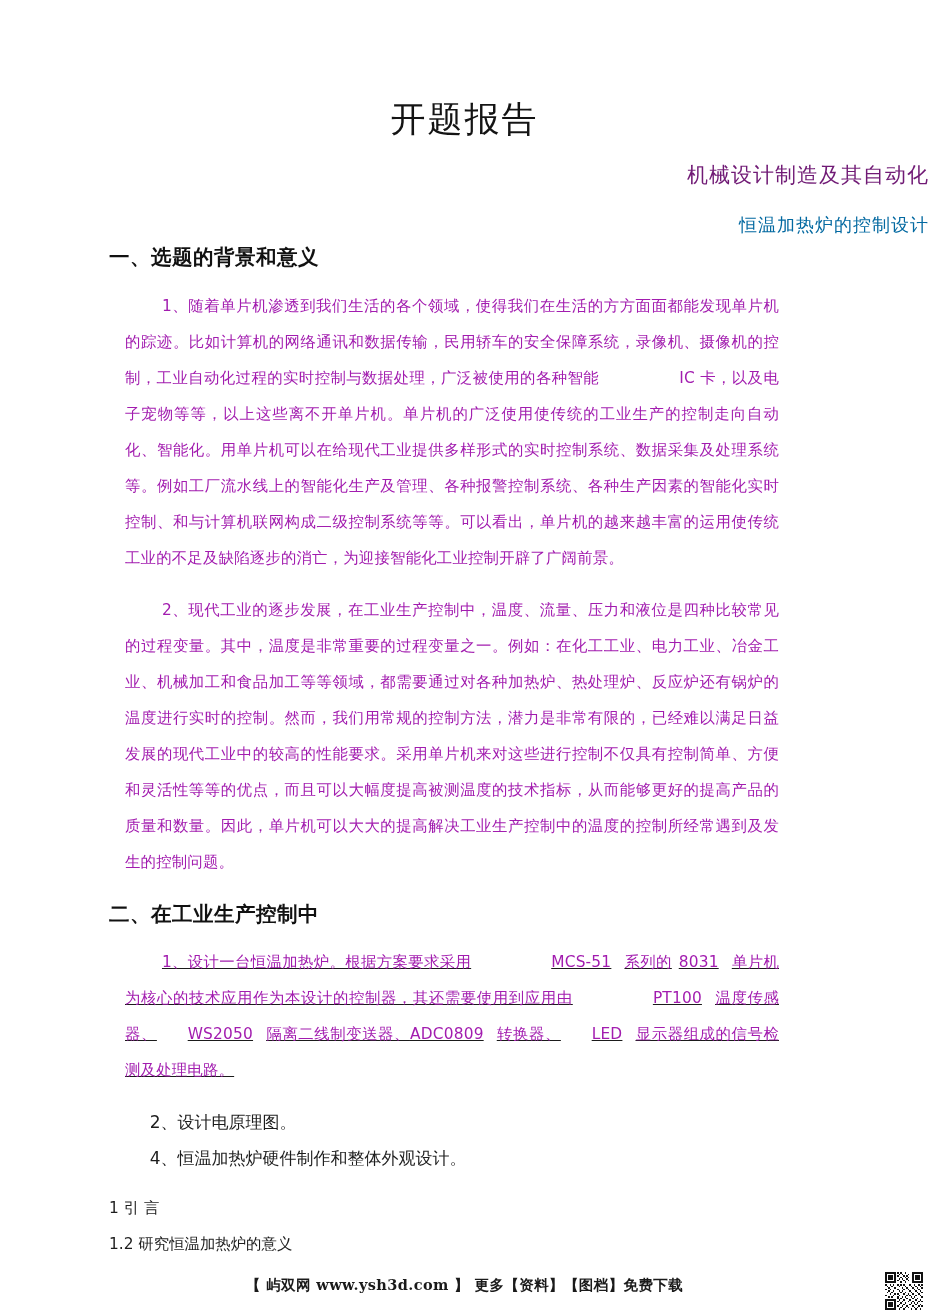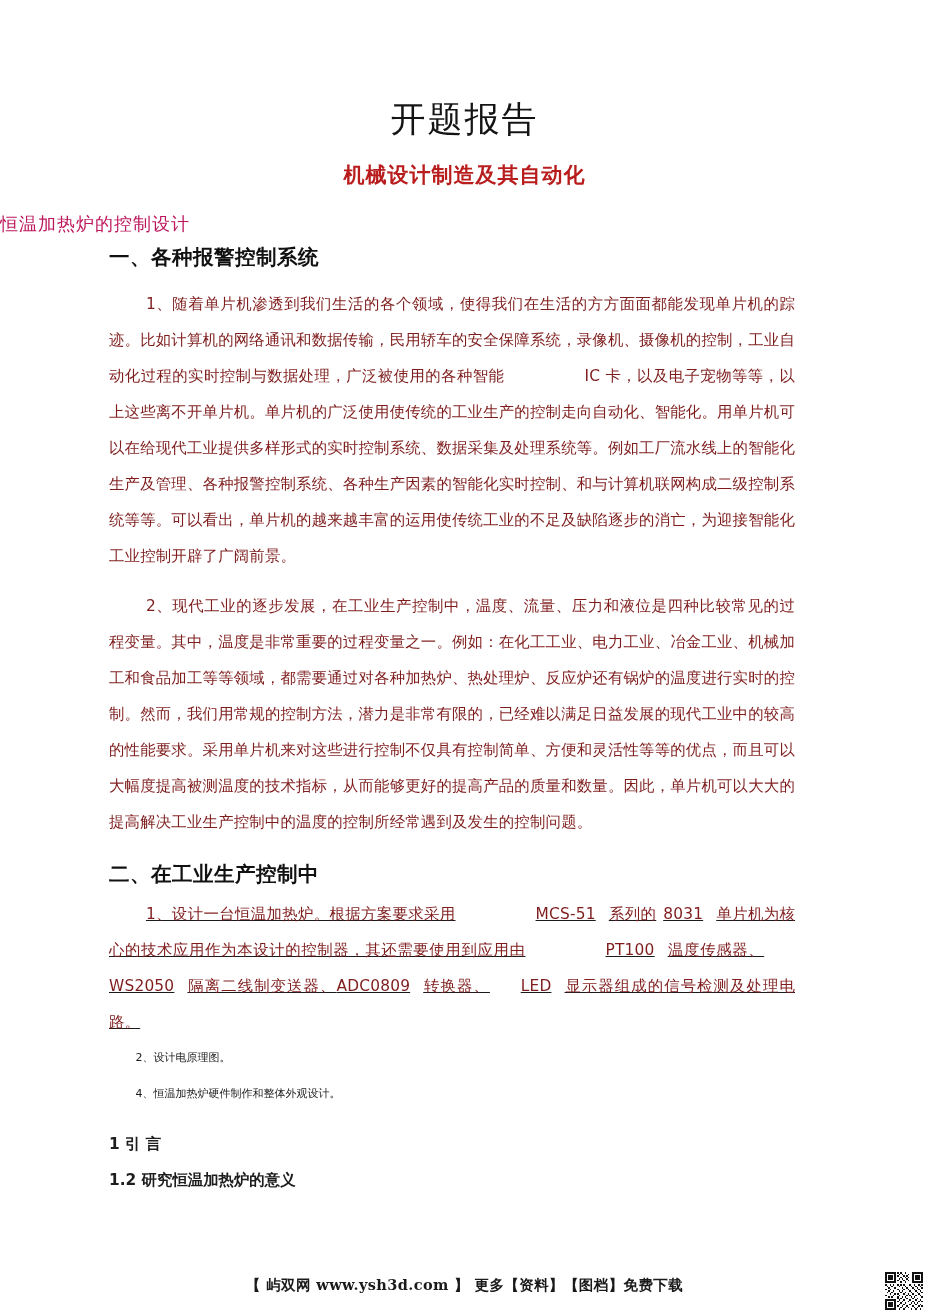--- a/index.html
+++ b/index.html
@@ -30,39 +30,38 @@
     text-align: center;
     font-size: 35px;
     font-weight: 400;
     letter-spacing: 2px;
     margin: 0;
     padding-top: 98px;
     line-height: 1.2;
     color: #141414;
   }
   .doc-subtitle {
-    text-align: center;
+    text-align: right;
     font-size: 21px;
-    font-weight: 700;
+    font-weight: 400;
     letter-spacing: 1px;
     margin: 0;
     padding-top: 22px;
     line-height: 1.3;
-    color: #b91c1c;
+    color: #701a75;
   }
   .doc-subtitle2 {
-    text-align: left;
+    text-align: right;
     font-size: 18px;
     font-weight: 400;
     letter-spacing: 1px;
     margin: 0;
     padding-top: 24px;
     line-height: 1.3;
-    color: #be185d;
-    font-family: Liberation Serif, serif;
+    color: #0369a1;
   }
 
   
   .content {
     position: absolute;
     left: 109px;
     top: 243px;
     width: 686px;
   }
 
@@ -74,54 +73,53 @@
     margin: 0;
     color: #111111;
   }
   .section-heading.second {
     margin-top: 20px;
   }
 
   .para {
     font-size: 15.4px;
     line-height: 36px;
-    margin: 0;
+    margin: 16px;
     text-align: justify;
     text-justify: inter-ideograph;
-    color: #7f1d1d;
+    color: #a21caf;
     letter-spacing: 0.2px;
   }
   .para.indent {
     text-indent: 2.4em;
   }
   .para-block {
     margin-top: 14px;
   }
   .para-block.tight {
     margin-top: 8px;
     text-decoration: underline;
   }
 
   .item-line {
-    font-size: 11px;
+    font-size: 17px;
     line-height: 36px;
     margin: 0;
     text-indent: 2.4em;
     color: #1d1d1d;
   }
 
   .outline {
     margin-top: 14px;
   }
   .outline-line {
     font-size: 15.4px;
     line-height: 36px;
     margin: 0;
     color: #1d1d1d;
-    font-weight: bold;
   }
 
   .gap-wide { display: inline-block; width: 5.2em; }
   .gap-med  { display: inline-block; width: 2.0em; }
   .gap-sm   { display: inline-block; width: 0.85em; }
   .gap-xs   { display: inline-block; width: 0.45em; }
 
   
   .footer {
     position: absolute;
@@ -152,21 +150,21 @@
 <body>
 
 <div class="page">
 
   <h1 class="doc-title">开题报告</h1>
   <h2 class="doc-subtitle">机械设计制造及其自动化</h2>
   <h3 class="doc-subtitle2">恒温加热炉的控制设计</h3>
 
   <div class="content">
 
-    <div class="section-heading">一、各种报警控制系统</div>
+    <div class="section-heading">一、选题的背景和意义</div>
 
     <div class="para-block">
       <p class="para indent"><span>1、随着单片机渗透到我们生活的各个领域，使得我们在生活的方方面面都能发现单片机的踪迹。比如计算机的网络通讯和数据传输，民用轿车的安全保障系统，录像机、摄像机的控制，工业自动化过程的实时控制与数据处理，广泛被使用的各种智能</span><span class="gap-wide"></span><span>IC 卡</span><span>，以及电子宠物等等，以上这些离不开单片机。单片机的广泛使用使传统的工业生产的控制走向自动化、智能化。用单片机可以在给现代工业提供多样形式的实时控制系统、数据采集及处理系统等。例如工厂流水线上的智能化生产及管理、各种报警控制系统、各种生产因素的智能化实时控制、和与计算机联网构成二级控制系统等等。可以看出，单片机的越来越丰富的运用使传统工业的不足及缺陷逐步的消亡，为迎接智能化工业控制开辟了广阔前景。</span></p>
     </div>
 
     <div class="para-block">
       <p class="para indent">2、现代工业的逐步发展，在工业生产控制中，温度、流量、压力和液位是四种比较常见的过程变量。其中，温度是非常重要的过程变量之一。例如：在化工工业、电力工业、冶金工业、机械加工和食品加工等等领域，都需要通过对各种加热炉、热处理炉、反应炉还有锅炉的温度进行实时的控制。然而，我们用常规的控制方法，潜力是非常有限的，已经难以满足日益发展的现代工业中的较高的性能要求。采用单片机来对这些进行控制不仅具有控制简单、方便和灵活性等等的优点，而且可以大幅度提高被测温度的技术指标，从而能够更好的提高产品的质量和数量。因此，单片机可以大大的提高解决工业生产控制中的温度的控制所经常遇到及发生的控制问题。</p>
     </div>
 
     <div class="section-heading second">二、在工业生产控制中</div>

